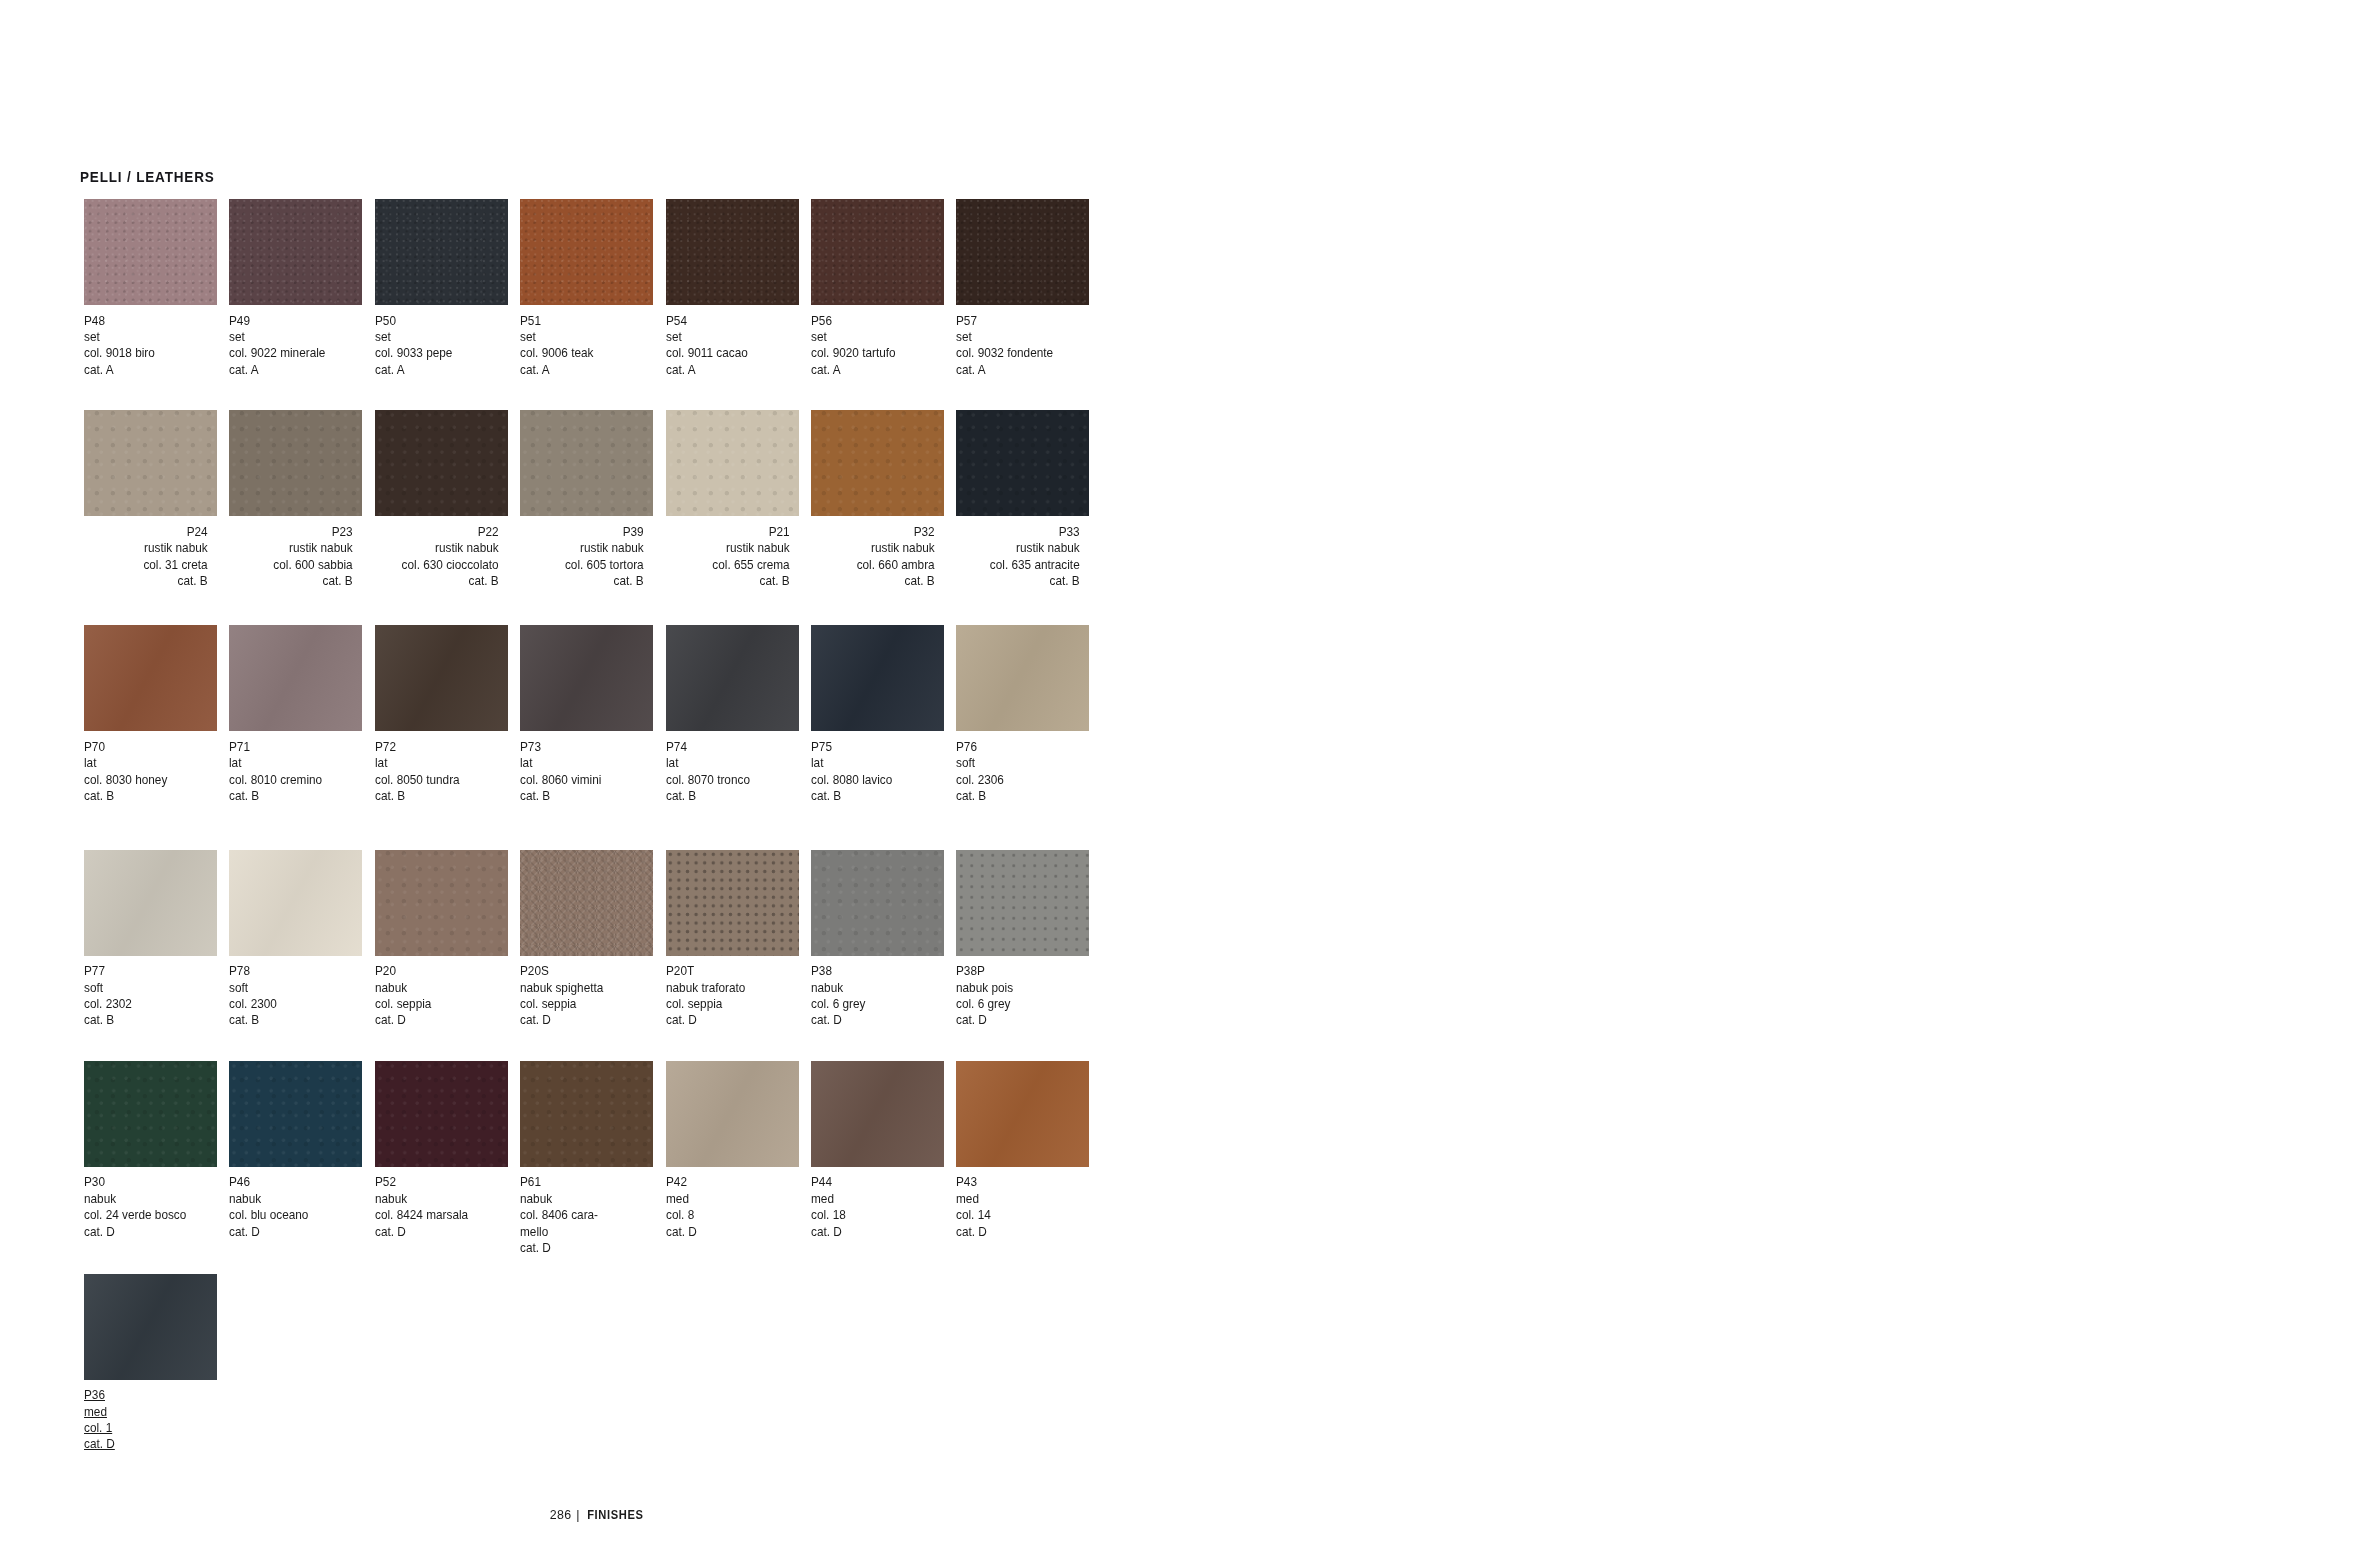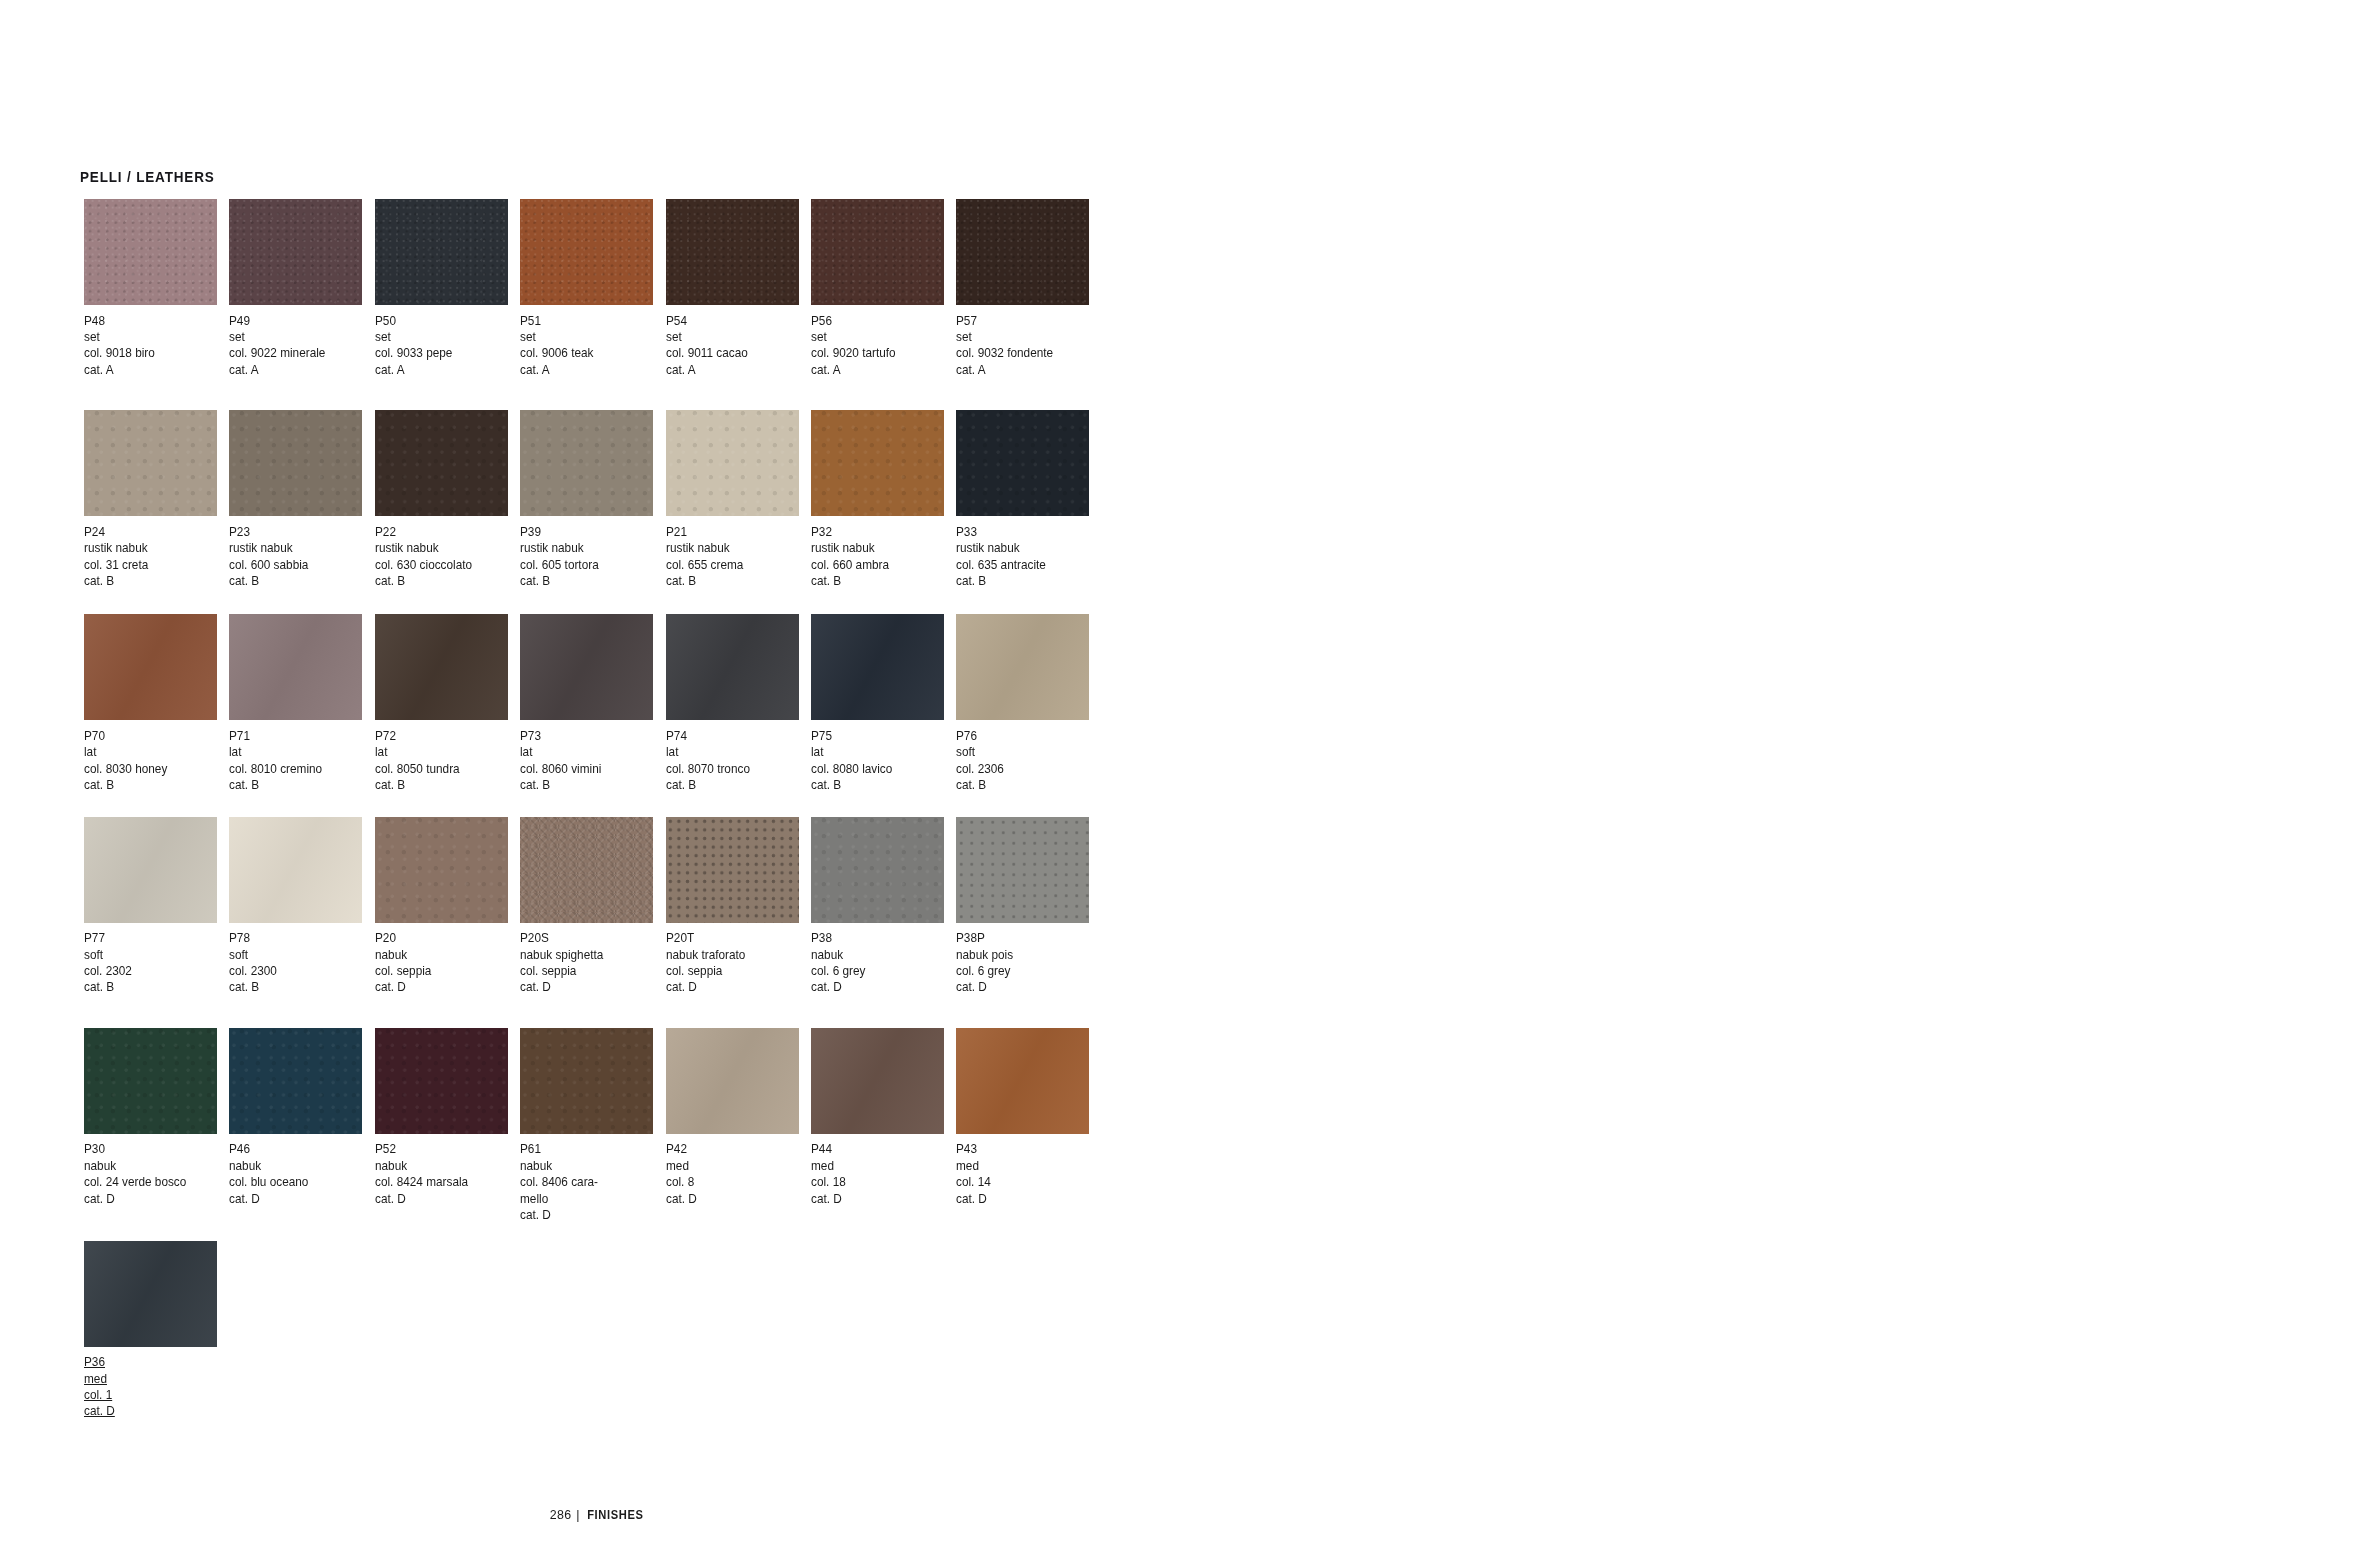--- a/index.html
+++ b/index.html
@@ -177,21 +177,21 @@
 cat. A</div>
             </div>
             <div class="cell">
               <div class="swatch tex-leather" style="background-color: rgb(52, 37, 31);"></div>
               <div class="caption">P57
 set
 col. 9032 fondente
 cat. A</div>
             </div>
           </div>
-          <div class="grid" style="margin-bottom: 25px;">
+          <div class="grid" style="margin-bottom: 36px; text-align: right;">
             <div class="cell">
               <div class="swatch tex-nabuk" style="background-color: rgb(168, 155, 139);"></div>
               <div class="caption">P24
 rustik nabuk
 col. 31 creta
 cat. B</div>
             </div>
             <div class="cell">
               <div class="swatch tex-nabuk" style="background-color: rgb(124, 113, 100);"></div>
               <div class="caption">P23
@@ -228,21 +228,21 @@
 cat. B</div>
             </div>
             <div class="cell">
               <div class="swatch tex-nabuk" style="background-color: rgb(30, 36, 43);"></div>
               <div class="caption">P33
 rustik nabuk
 col. 635 antracite
 cat. B</div>
             </div>
           </div>
-          <div class="grid" style="margin-bottom: 23px;">
+          <div class="grid" style="margin-bottom: 45px;">
             <div class="cell">
               <div class="swatch tex-smooth" style="background-color: rgb(141, 83, 56);"></div>
               <div class="caption">P70
 lat
 col. 8030 honey
 cat. B</div>
             </div>
             <div class="cell">
               <div class="swatch tex-smooth" style="background-color: rgb(139, 120, 121);"></div>
               <div class="caption">P71

